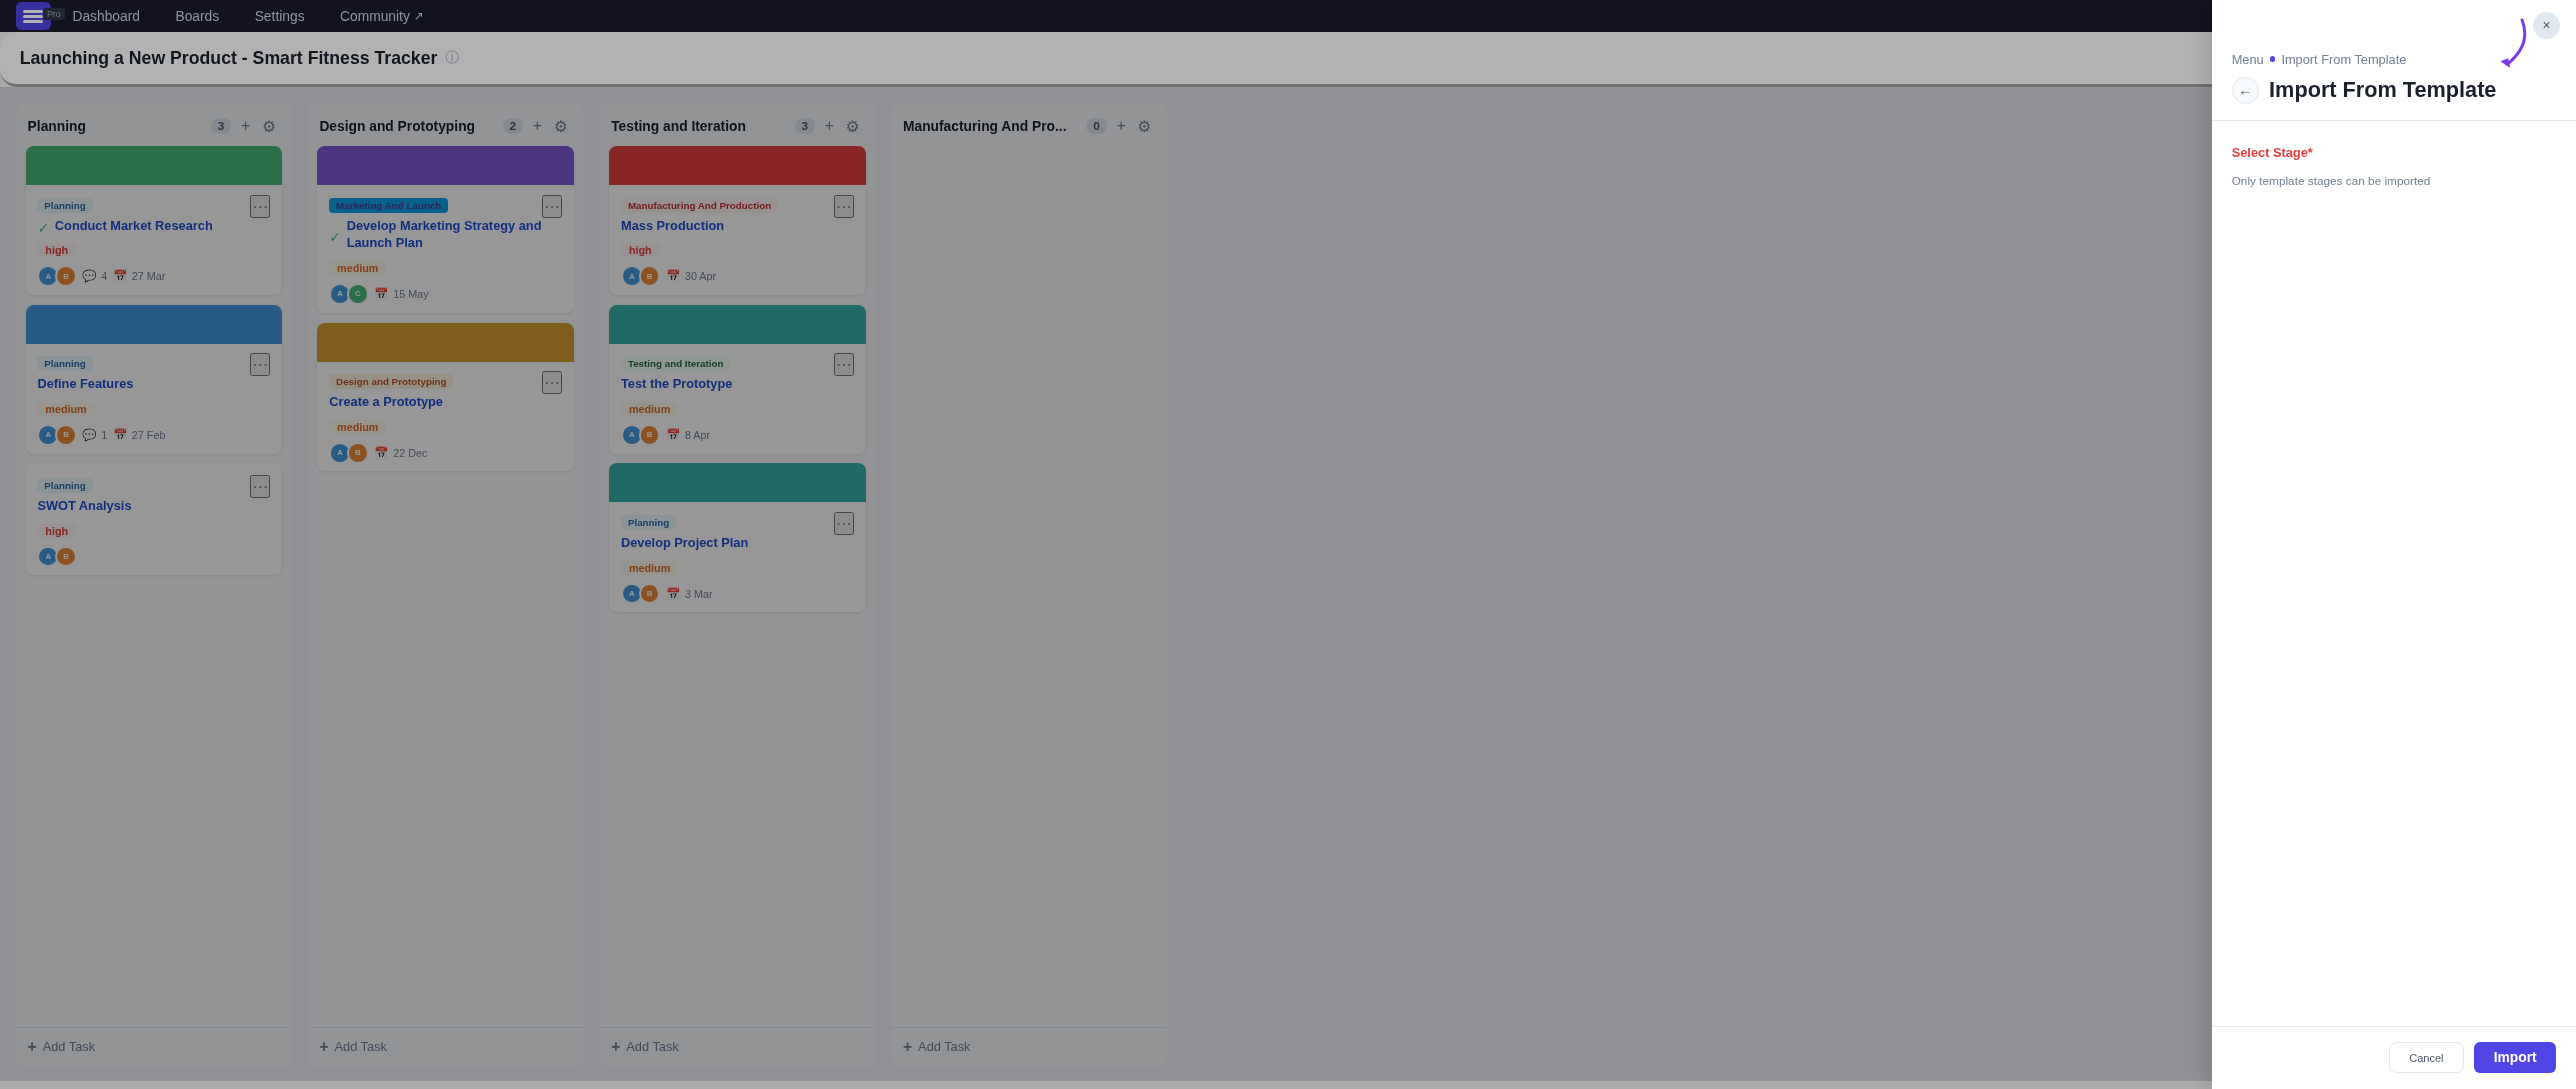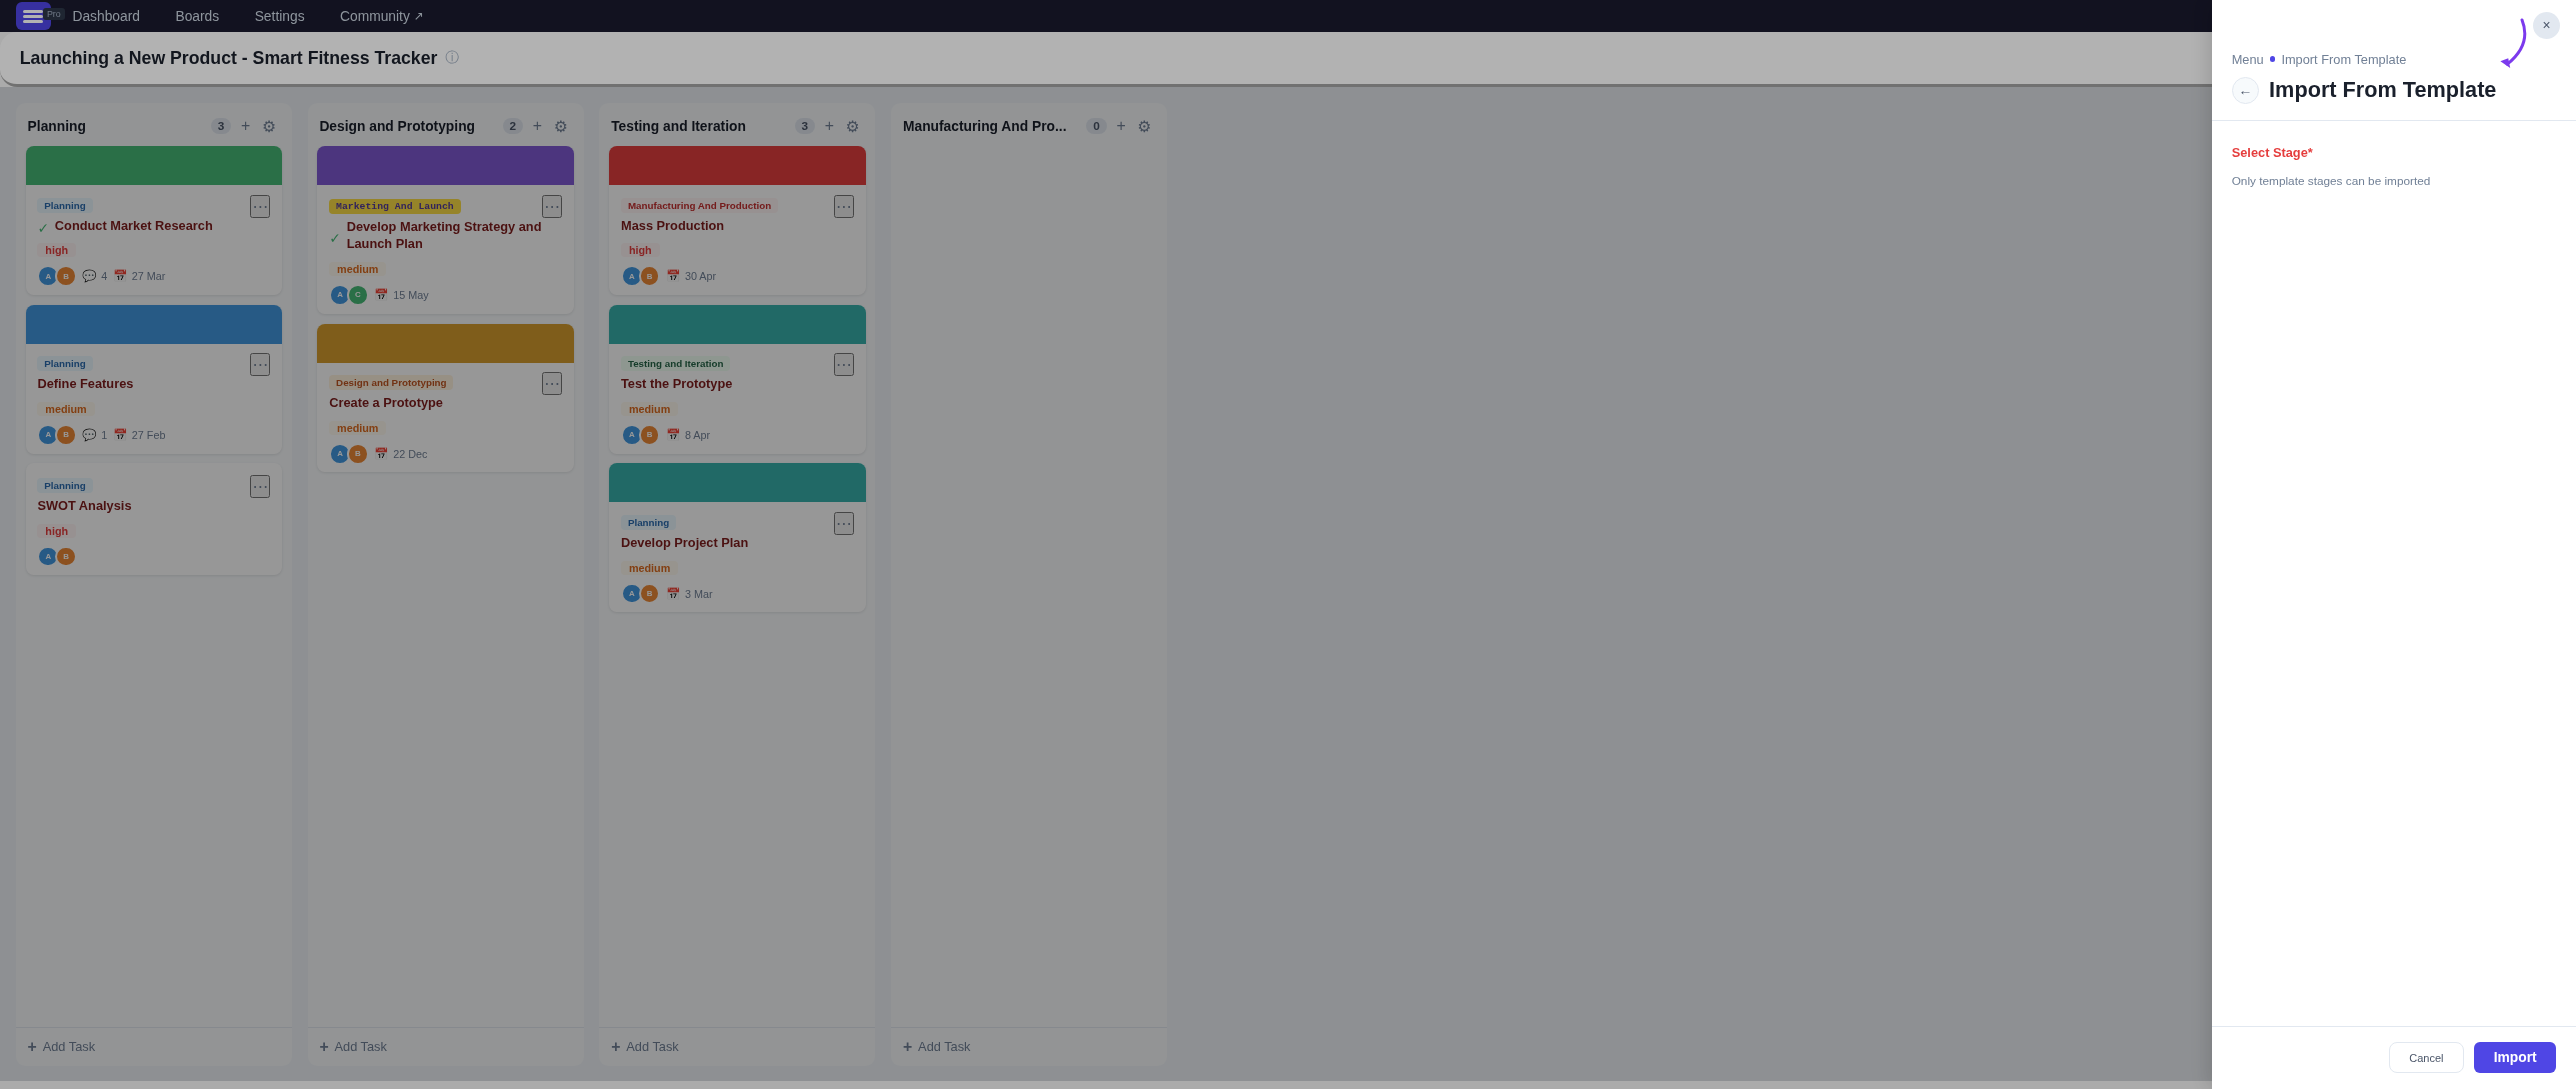--- a/index.html
+++ b/index.html
@@ -69,25 +69,25 @@
     .card-banner.red { background: #e53e3e; }
     .card-banner.teal { background: #38b2ac; }
     .card-banner.purple { background: #805ad5; }
     .card-body { padding: 9.8px 11.8px 7.9px; }
     .card-more { float: right; color: #718096; font-size: 15.8px; cursor: pointer; }
     .card-tag {
       display: inline-block; font-size: 9.8px; font-weight: 600; padding: 2px 6.9px;
       border-radius: 3.9px; margin-bottom: 3.9px;
     }
     .tag-planning { background: #ebf8ff; color: #2b6cb0; }
-    .tag-marketing { background: #fde047; color: #553c9a; font-family: Liberation Mono, monospace; }
+    .tag-marketing { background: #0ea5e9; color: #553c9a; }
     .tag-design { background: #fff3e0; color: #c05621; }
     .tag-testing { background: #f0fff4; color: #276749; }
     .tag-manufacturing { background: #fff5f5; color: #c53030; }
-    .card-title { font-size: 12.8px; font-weight: 600; color: #7f1d1d; margin-bottom: 5.9px; line-height: 1.4; }
+    .card-title { font-size: 12.8px; font-weight: 600; color: #1d4ed8; margin-bottom: 5.9px; line-height: 1.4; }
     .priority-badge {
       display: inline-block; font-size: 10.8px; font-weight: 600; padding: 1px 7.9px;
       border-radius: 3.9px; margin-bottom: 7.9px;
     }
     .priority-high { background: #fff5f5; color: #e53e3e; }
     .priority-medium { background: #fffaf0; color: #dd6b20; }
     .card-footer { display: flex; align-items: center; gap: 5.9px; font-size: 10.8px; color: #718096; }
     .avatars { display: flex; }
     .avatar {
       width: 21.7px; height: 21.7px; border-radius: 50%; border: 2px solid white;

